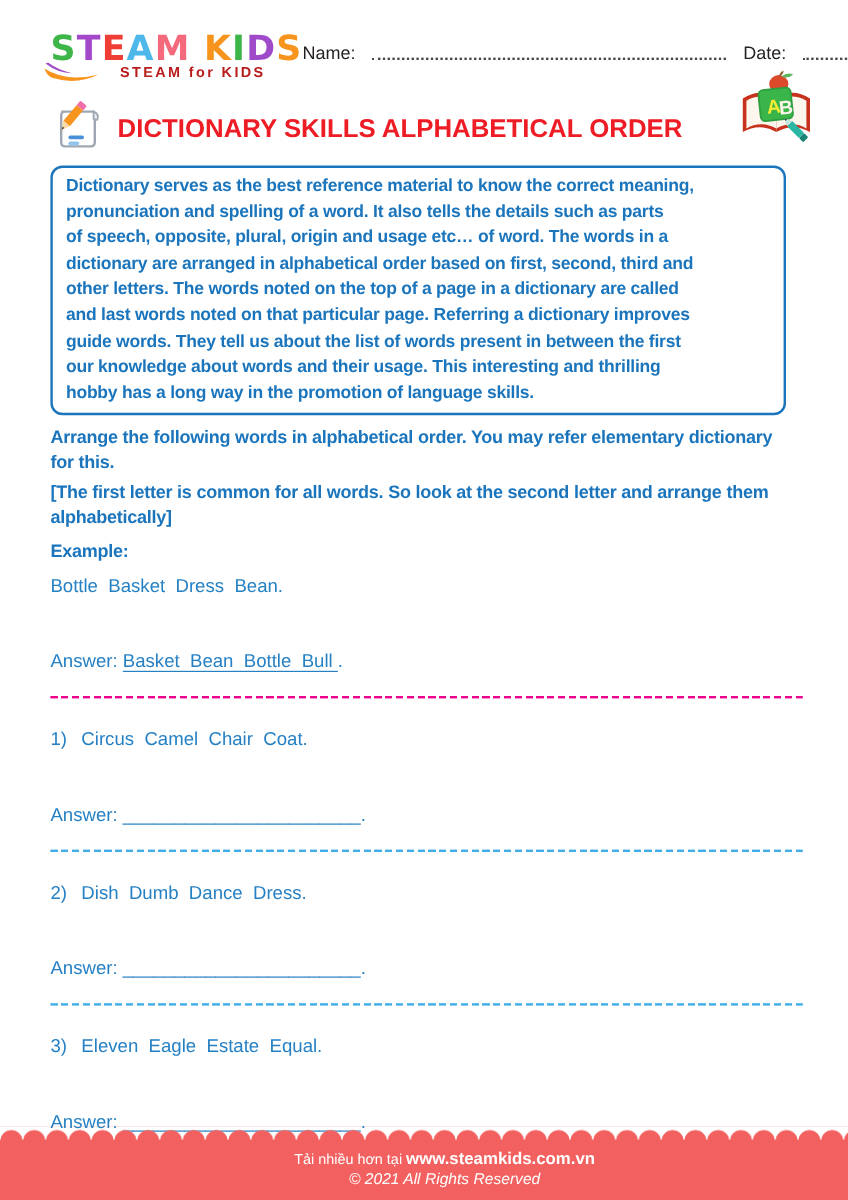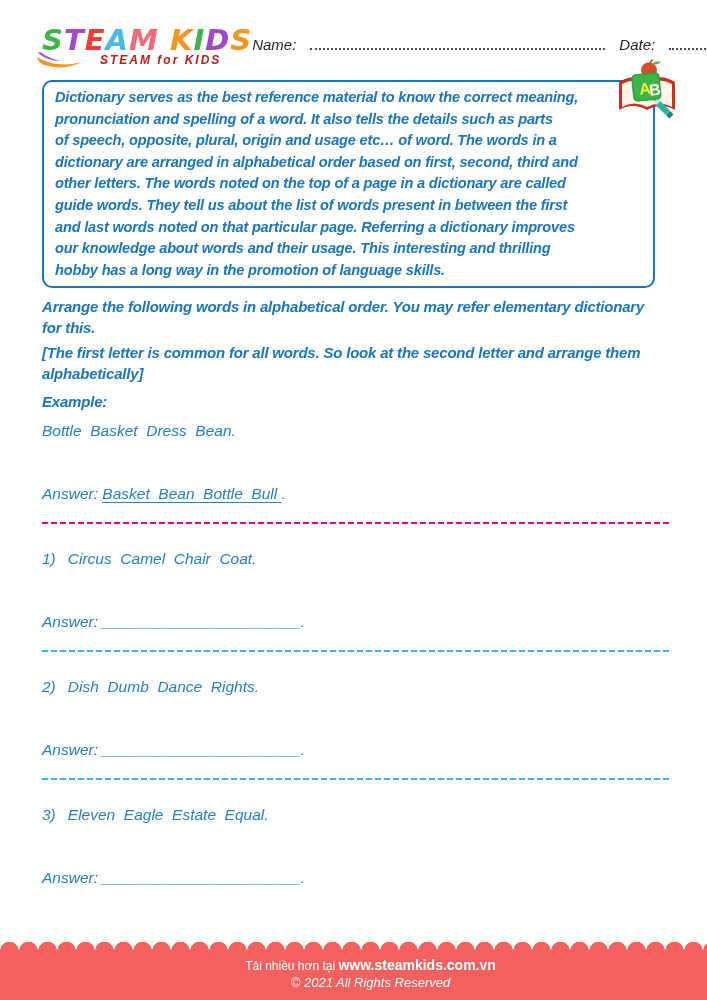--- a/index.html
+++ b/index.html
@@ -1,18 +1,18 @@
 <!DOCTYPE html>
 <html><head>
 <meta charset="utf-8">
 <style>
   * { margin:0; padding:0; box-sizing:border-box; }
   body { background:#ffffff; font-family:"Liberation Sans", sans-serif; }
   .page { position:relative; width:707px; height:1000px; background:#ffffff; overflow:hidden; margin:0 auto; }
-  .content { padding:26px 52px 0 42px;font-style:italic; }
+  .content { padding:26px 52px 0 42px; }
 
   
   .header-row { display:flex; justify-content:space-between; align-items:flex-start; height:46px; }
   .logo { position:relative; width:225px; }
   .logo-letters { font-weight:bold; font-size:29px; line-height:28px; letter-spacing:1px; font-family:"DejaVu Sans", sans-serif; white-space:pre; }
   .logo-tagline { font-size:12px; font-weight:bold; letter-spacing:2px; color:#b91c1c; margin:-1px 0 0 58px; }
   .logo-swoosh { position:absolute; left:-6px; top:26px; }
   .name-date { display:flex; align-items:flex-start; gap:14px; margin-top:10px; font-size:15px; color:#231F20; }
   .dotline { display:inline-block; border-bottom:2px dotted #4a4a4a; height:14px; }
   .name-line { width:295px; }
@@ -70,20 +70,35 @@
         <div class="logo-tagline">STEAM for KIDS</div>
       </div>
       <div class="name-date">
         <span>Name:</span>
         <span class="dotline name-line"></span>
         <span>Date:</span>
         <span class="dotline date-line"></span>
       </div>
     </div>
 
+    <div class="title-row">
+      <svg width="48" height="46" viewBox="0 0 48 46">
+        <path d="M9 9 h27 q3 3 1 6 v20 a3 3 0 0 1 -3 3 h-22 a3 3 0 0 1 -3 -3 v-23 a3 3 0 0 1 3 -3 z" fill="#ffffff" stroke="#9FA8B2" stroke-width="2"></path>
+        <path d="M36 9 q5 2 3 7 l-3 -1 z" fill="#E8EDF2" stroke="#9FA8B2" stroke-width="1.5"></path>
+        <rect x="15" y="29" width="13" height="3" rx="1.5" fill="#4A90D9"></rect>
+        <rect x="15" y="34" width="9" height="3" rx="1.5" fill="#8FC4EE"></rect>
+        <g transform="rotate(40 17 14)">
+          <rect x="14" y="-2" width="7" height="5" rx="1" fill="#F06EAA"></rect>
+          <rect x="14" y="3" width="7" height="17" fill="#F7941E"></rect>
+          <polygon points="14,20 21,20 17.5,27" fill="#FBD9A6"></polygon>
+          <polygon points="16.5,24 18.5,24 17.5,27" fill="#4A4A4A"></polygon>
+        </g>
+      </svg>
+      <div class="title-text">DICTIONARY SKILLS ALPHABETICAL ORDER</div>
+    </div>
   </div>
 
   <div class="book-icon-wrap">
     <svg width="64" height="64" viewBox="0 0 64 64">
       <ellipse cx="34" cy="12" rx="8" ry="7.5" fill="#DD4A2B"></ellipse>
       <path d="M34 6 q1 -4 4 -5 q0 3 -4 5 z" fill="#8A5A2B"></path>
       <path d="M36 6 q5 -4 10 -2 q-4 4 -10 2 z" fill="#5CB85C"></path>
       <path d="M4 24 Q18 15 32 23 L32 52 Q18 44 4 52 Z" fill="#C8311B"></path>
       <path d="M60 24 Q46 15 32 23 L32 52 Q46 44 60 52 Z" fill="#C8311B"></path>
       <path d="M7 26 Q19 19 32 26 L32 49 Q19 42 7 49 Z" fill="#FDF6EC"></path>
@@ -103,41 +118,41 @@
   </div>
 
   <div class="content" style="padding-top:0;">
 
     <div class="intro-box">
       <div class="intro-line">Dictionary serves as the best reference material to know the correct meaning,</div>
       <div class="intro-line">pronunciation and spelling of a word. It also tells the details such as parts</div>
       <div class="intro-line">of speech, opposite, plural, origin and usage etc… of word. The words in a</div>
       <div class="intro-line">dictionary are arranged in alphabetical order based on first, second, third and</div>
       <div class="intro-line">other letters. The words noted on the top of a page in a dictionary are called</div>
+      <div class="intro-line">and last words noted on that particular page. Referring a dictionary improves</div>
       <div class="intro-line">guide words. They tell us about the list of words present in between the first</div>
-      <div class="intro-line">and last words noted on that particular page. Referring a dictionary improves</div>
       <div class="intro-line">our knowledge about words and their usage. This interesting and thrilling</div>
       <div class="intro-line">hobby has a long way in the promotion of language skills.</div>
     </div>
 
     <div class="blue-bold instr1">Arrange the following words in alphabetical order. You may refer elementary dictionary for this.</div>
     <div class="blue-bold instr2">[The first letter is common for all words. So look at the second letter and arrange them alphabetically]</div>
     <div class="blue-bold example-label">Example:</div>
 
     <div class="blue-reg example-words">Bottle  Basket  Dress  Bean.</div>
 
     <div class="blue-reg answer-row"><span>Answer: </span><span class="answer-underlined">Basket  Bean  Bottle  Bull </span><span>.</span></div>
 
     <div class="sep sep-pink"></div>
 
     <div class="blue-reg q-row"><span class="q-num">1)</span><span>Circus  Camel  Chair  Coat.</span></div>
     <div class="blue-reg answer-row"><span>Answer: </span><span class="blank">_______________________</span><span>.</span></div>
     <div class="sep sep-blue"></div>
 
-    <div class="blue-reg q-row"><span class="q-num">2)</span><span>Dish  Dumb  Dance  Rights.</span></div>
+    <div class="blue-reg q-row"><span class="q-num">2)</span><span>Dish  Dumb  Dance  Dress.</span></div>
     <div class="blue-reg answer-row"><span>Answer: </span><span class="blank">_______________________</span><span>.</span></div>
     <div class="sep sep-blue"></div>
 
     <div class="blue-reg q-row"><span class="q-num">3)</span><span>Eleven  Eagle  Estate  Equal.</span></div>
     <div class="blue-reg answer-row"><span>Answer: </span><span class="blank">_______________________</span><span>.</span></div>
   </div>
 
   <div class="footer">
     <div class="footer-line1"><span>Tải nhiều hơn tại </span><span class="footer-site">www.steamkids.com.vn</span></div>
     <div class="footer-line2">© 2021 All Rights Reserved</div>

